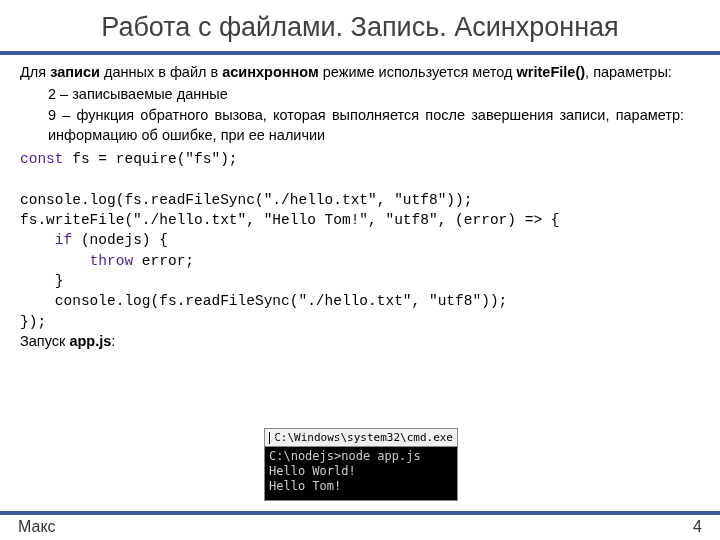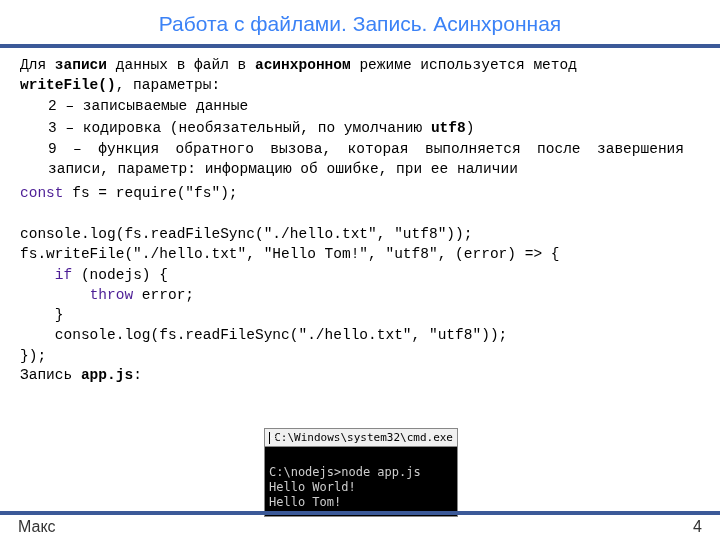--- a/index.html
+++ b/index.html
@@ -7,37 +7,37 @@
     padding: 0;
     width: 720px;
     height: 540px;
     font-family: Arial, sans-serif;
     background: #fff;
     position: relative;
     overflow: hidden;
   }
   .title {
     text-align: center;
-    font-size: 21px;
-    color: #3b82f6;
+    font-size: 27px;
+    color: #404040;
     padding: 12px 0 8px 0;
   }
   .hr-blue {
     height: 3px;
     background: #3b5998;
     border-top: 1px solid #3b5998;
     margin: 0;
   }
   .content {
     padding: 8px 20px 0 20px;
     font-size: 14.5px;
     color: #000;
     line-height: 1.35;
   }
-  .content p { margin: 0 16px 2px 0; font-family: Liberation Mono, monospace; }
+  .content p { margin: 0 16px 2px 0; }
   .params { padding-left: 28px; }
   .params .p4 { text-align: justify; }
   .content b { font-weight: bold; }
   .code {
     font-family: "Courier New", monospace;
     font-size: 14.5px;
     white-space: pre;
     line-height: 1.4;
     margin-top: 4px;
   }
@@ -72,21 +72,21 @@
   .term-icon::after {
     content: "C:\\";
     color: #fff;
     font-size: 6px;
     position: absolute;
     left: 1px; top: 1px;
   }
   .term-body {
     background: #000;
     color: #ccc;
-    padding: 18px 4px 6px 4px;
+    padding: 2px 4px 6px 4px;
     line-height: 1.25;
     white-space: pre;
   }
   .footer {
     position: absolute;
     bottom: 0;
     left: 0; right: 0;
   }
   .footer-line {
     height: 3px;
@@ -106,37 +106,36 @@
 
 <div class="title">Работа с файлами. Запись. Асинхронная</div>
 <div class="hr-blue"></div>
 
 <div class="content">
   <p>
     <span>Для </span><b>записи</b><span> данных в файл в </span><b>асинхронном</b><span> режиме используется метод </span><b>writeFile()</b><span>, параметры:</span>
   </p>
   <div class="params">
     <p>2 – записываемые данные</p>
-    <p><span>3 – кодировка (необязательный, по умолчанию </span><b>utf8</b><span>)</span></p>
     <p class="p4">9 – функция обратного вызова, которая выполняется после завершения записи, параметр: информацию об ошибке, при ее наличии</p>
   </div>
 
 
   <div class="code"><span class="kw">const</span><span> fs = require("fs");</span>
 <span></span>
 <span>console.log(fs.readFileSync("./hello.txt", "utf8"));</span>
 <span>fs.writeFile("./hello.txt", "Hello Tom!", "utf8", (error) =&gt; {</span>
 <span>    </span><span class="kw">if</span><span> (nodejs) {</span>
 <span>        </span><span class="kw">throw</span><span> error;</span>
 <span>    }</span>
 <span>    console.log(fs.readFileSync("./hello.txt", "utf8"));</span>
 <span>});</span></div>
 
   <p class="run-label">
-    <span>Запись </span><b>app.js</b><span>:</span>
+    <span>Запуск </span><b>app.js</b><span>:</span>
   </p>
 </div>
 
 <div class="terminal">
   <div class="term-title">
     <span class="term-icon"></span>
     <span>C:\Windows\system32\cmd.exe</span>
   </div>
   <div class="term-body">C:\nodejs&gt;node app.js
 Hello World!

